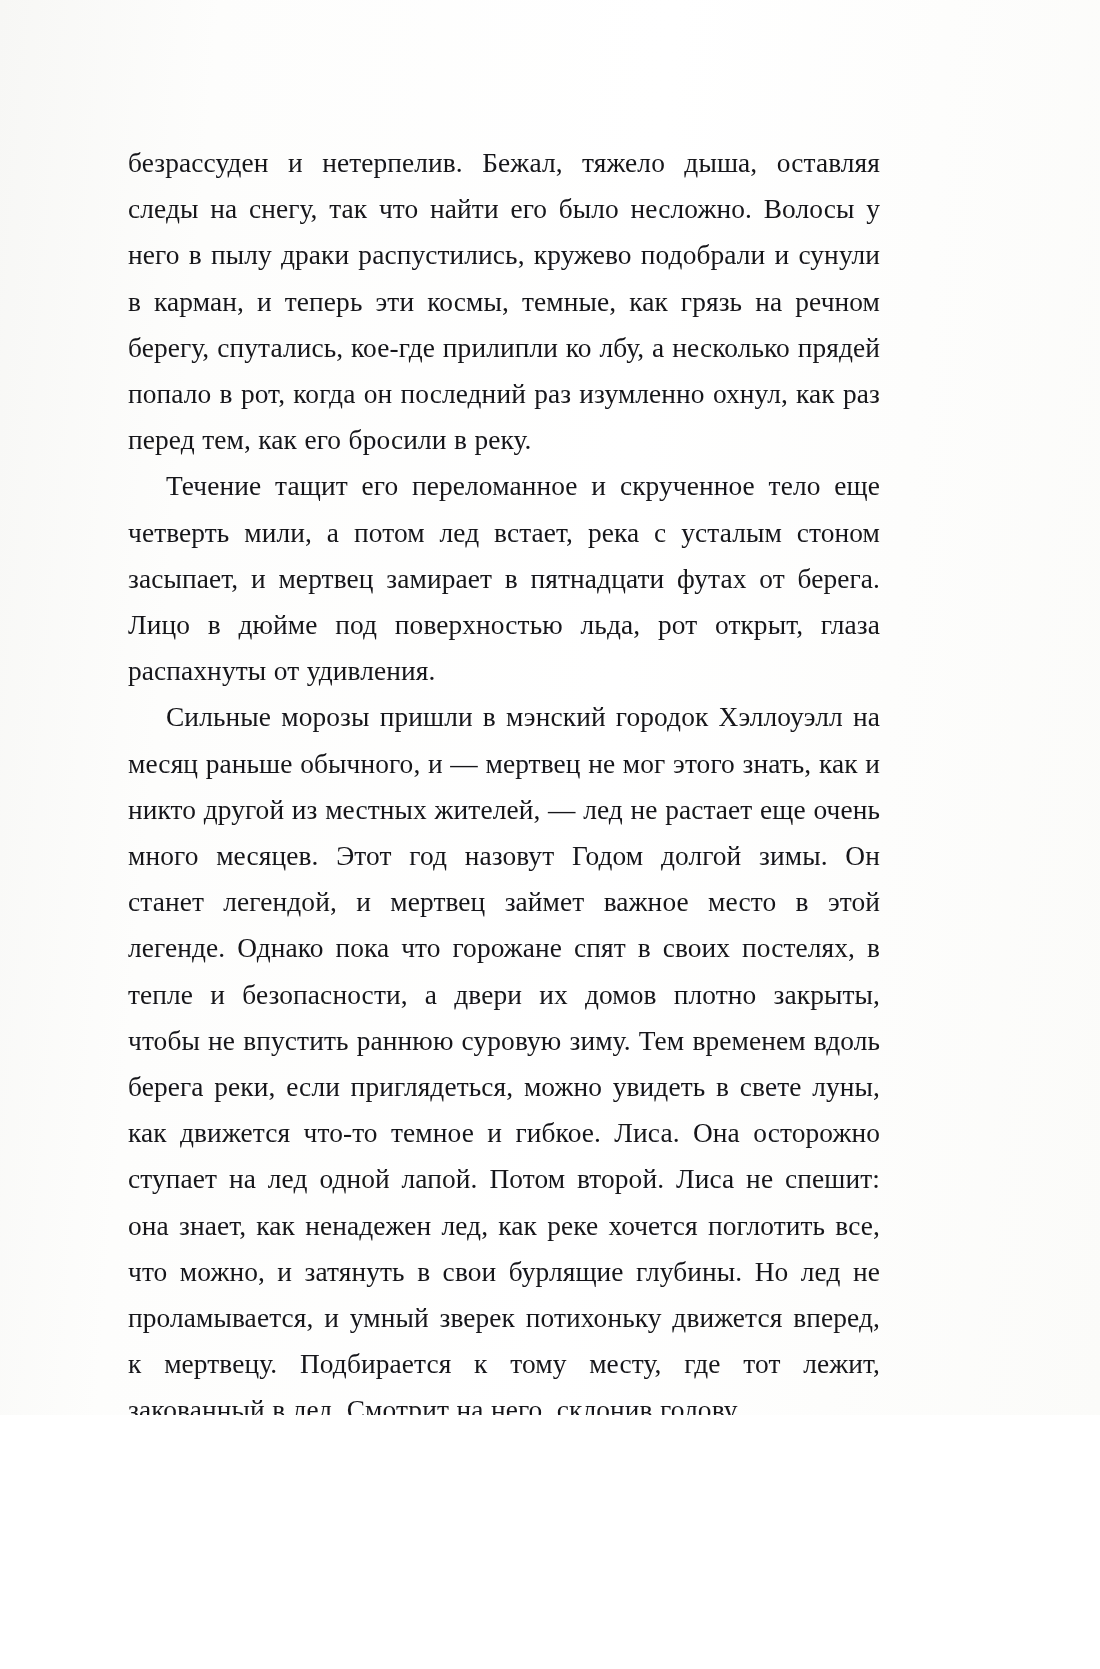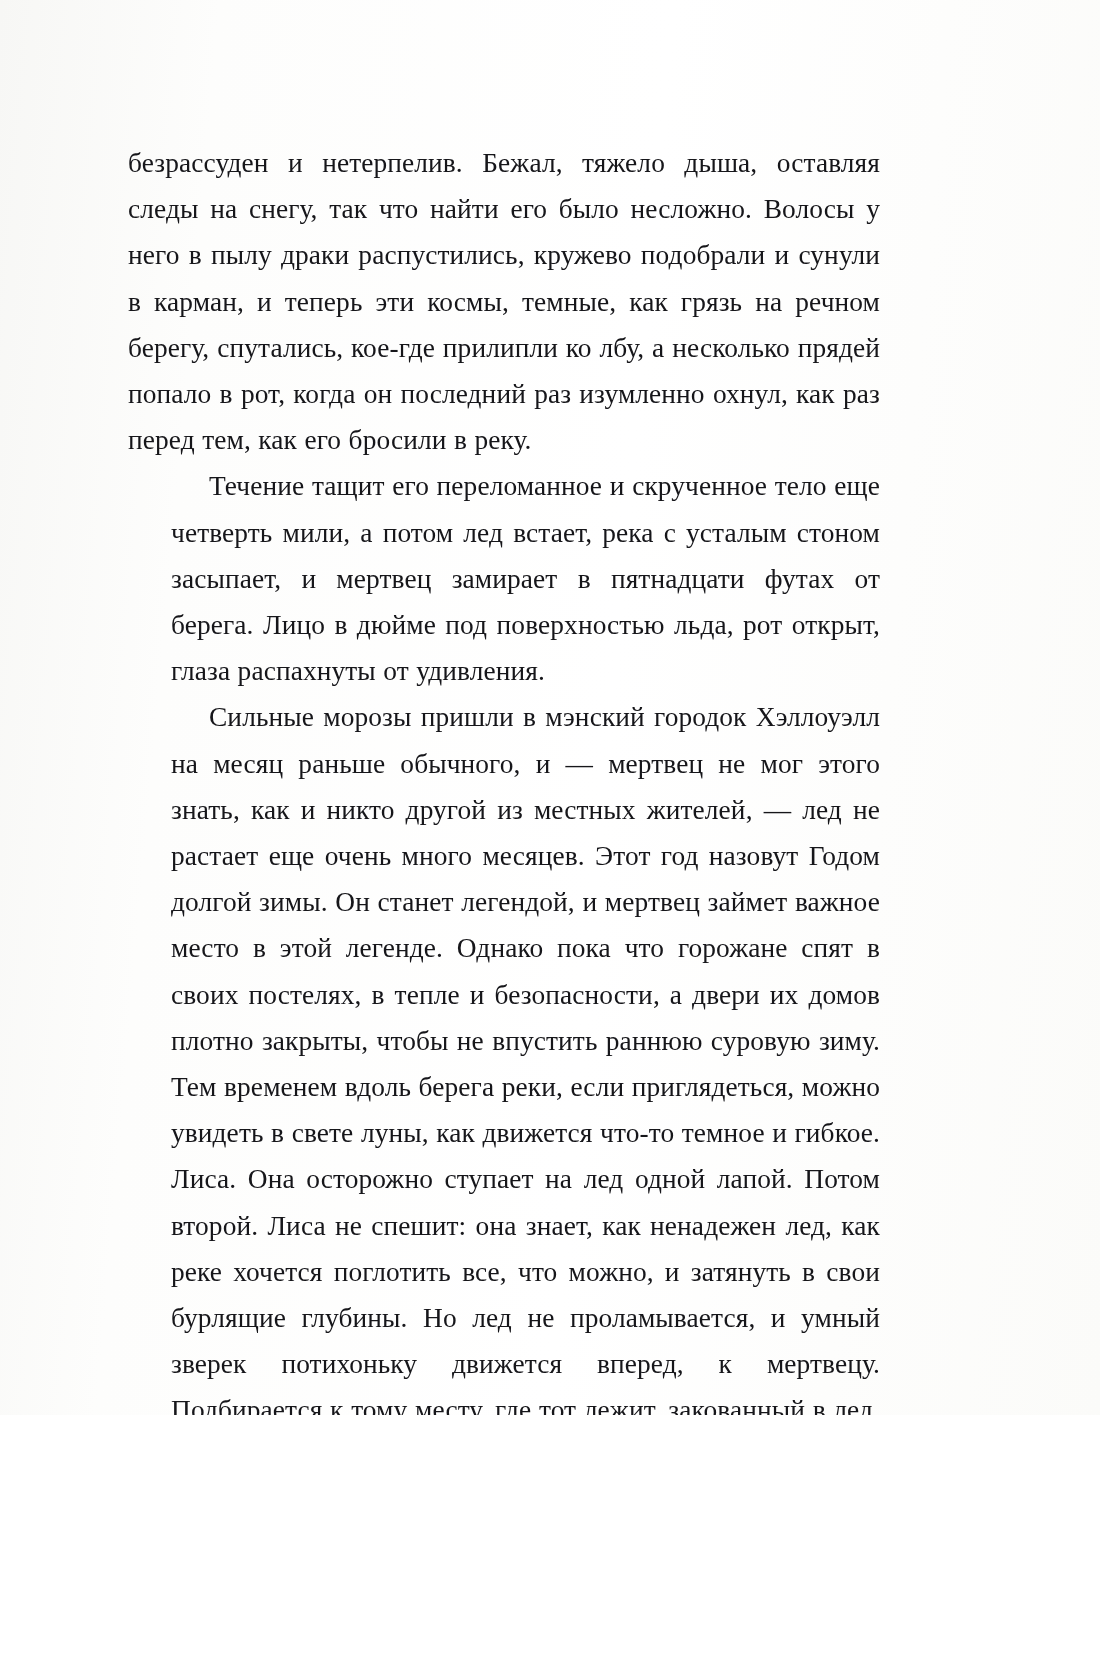--- a/index.html
+++ b/index.html
@@ -39,21 +39,20 @@
     line-height: 46.2px;
     text-align: justify;
     text-align-last: left;
     letter-spacing: 0.1px;
     word-spacing: 0.5px;
     text-indent: 0;
     -webkit-font-smoothing: antialiased;
   }
   p.para + p.para {
     text-indent: 38px;
-    margin-left: 43px;
   }
   .page-number {
     position: absolute;
     right: 128px;
     top: 1522px;
     width: 60px;
     text-align: right;
     color: #b91c1c;
     font-size: 24px;
     line-height: 28px;

